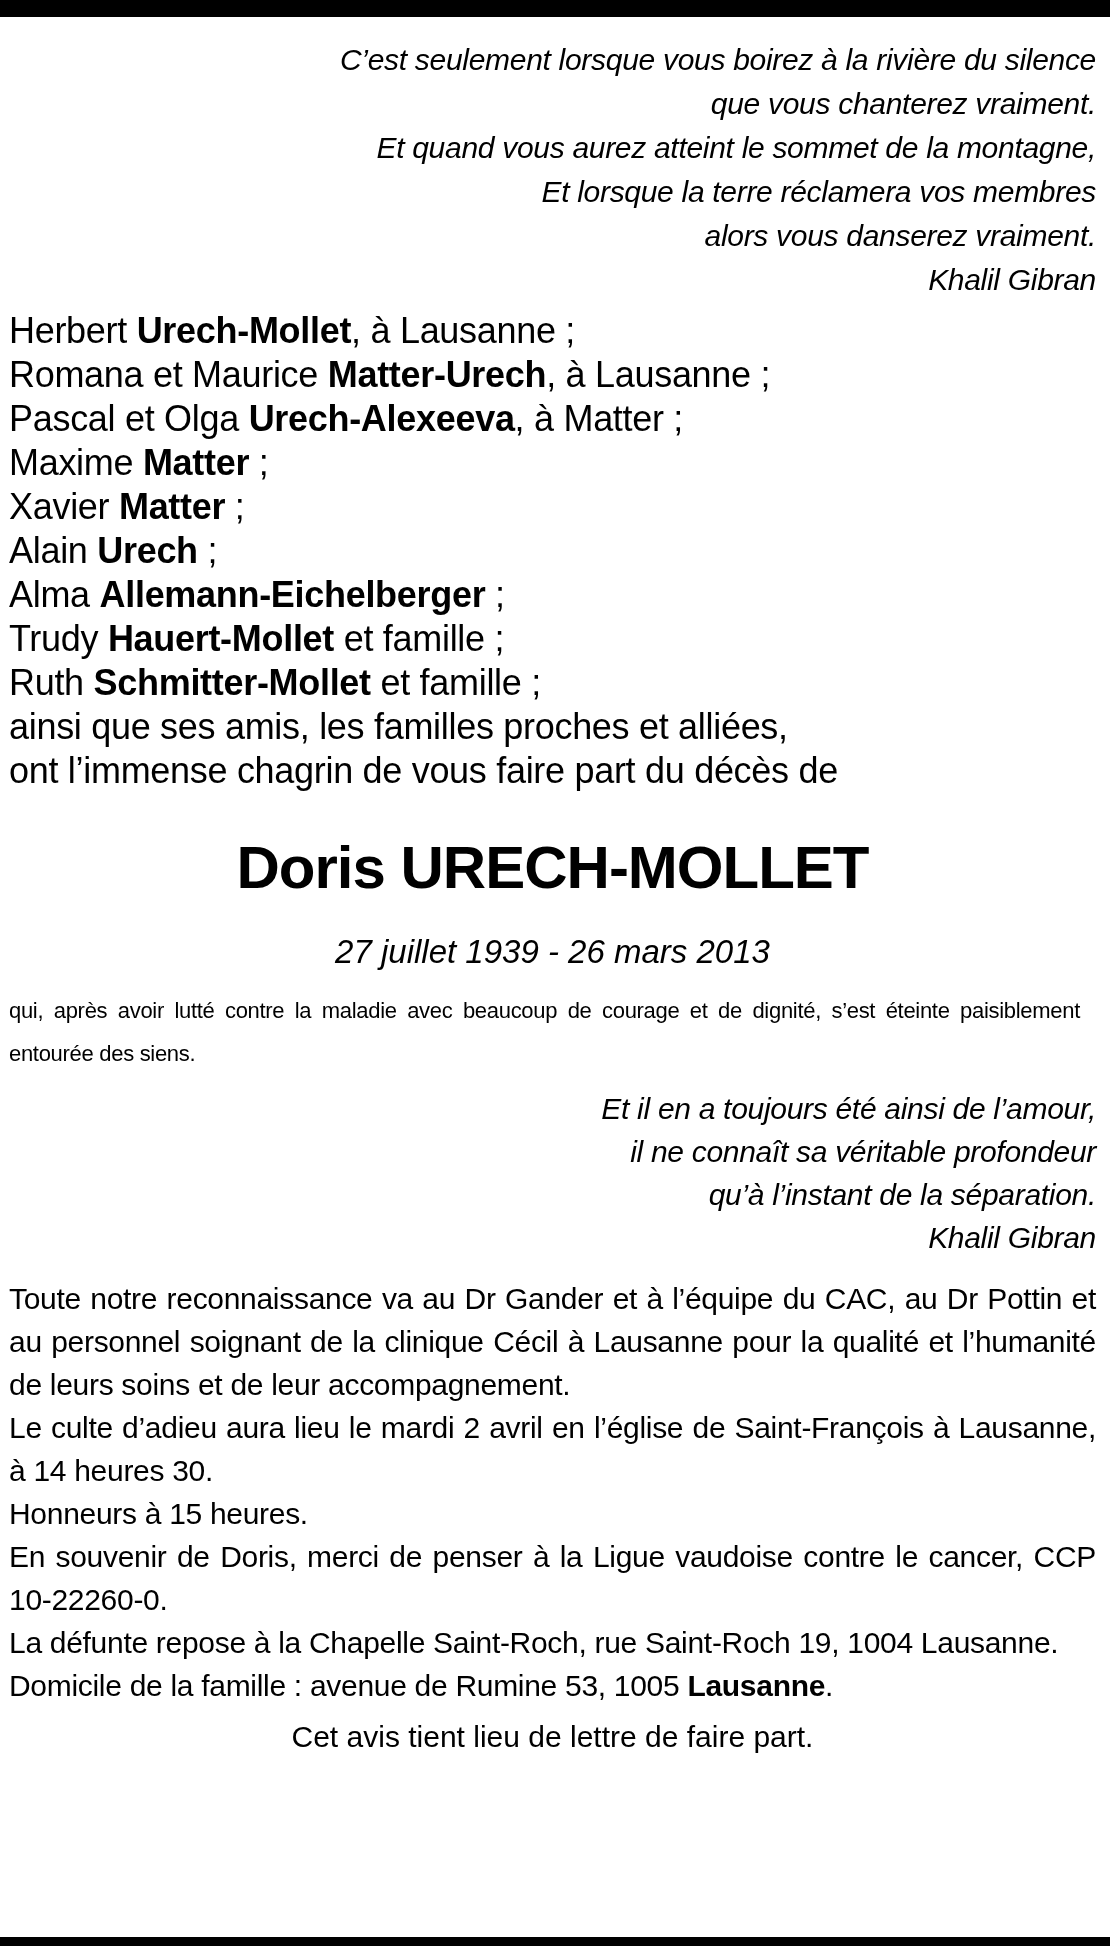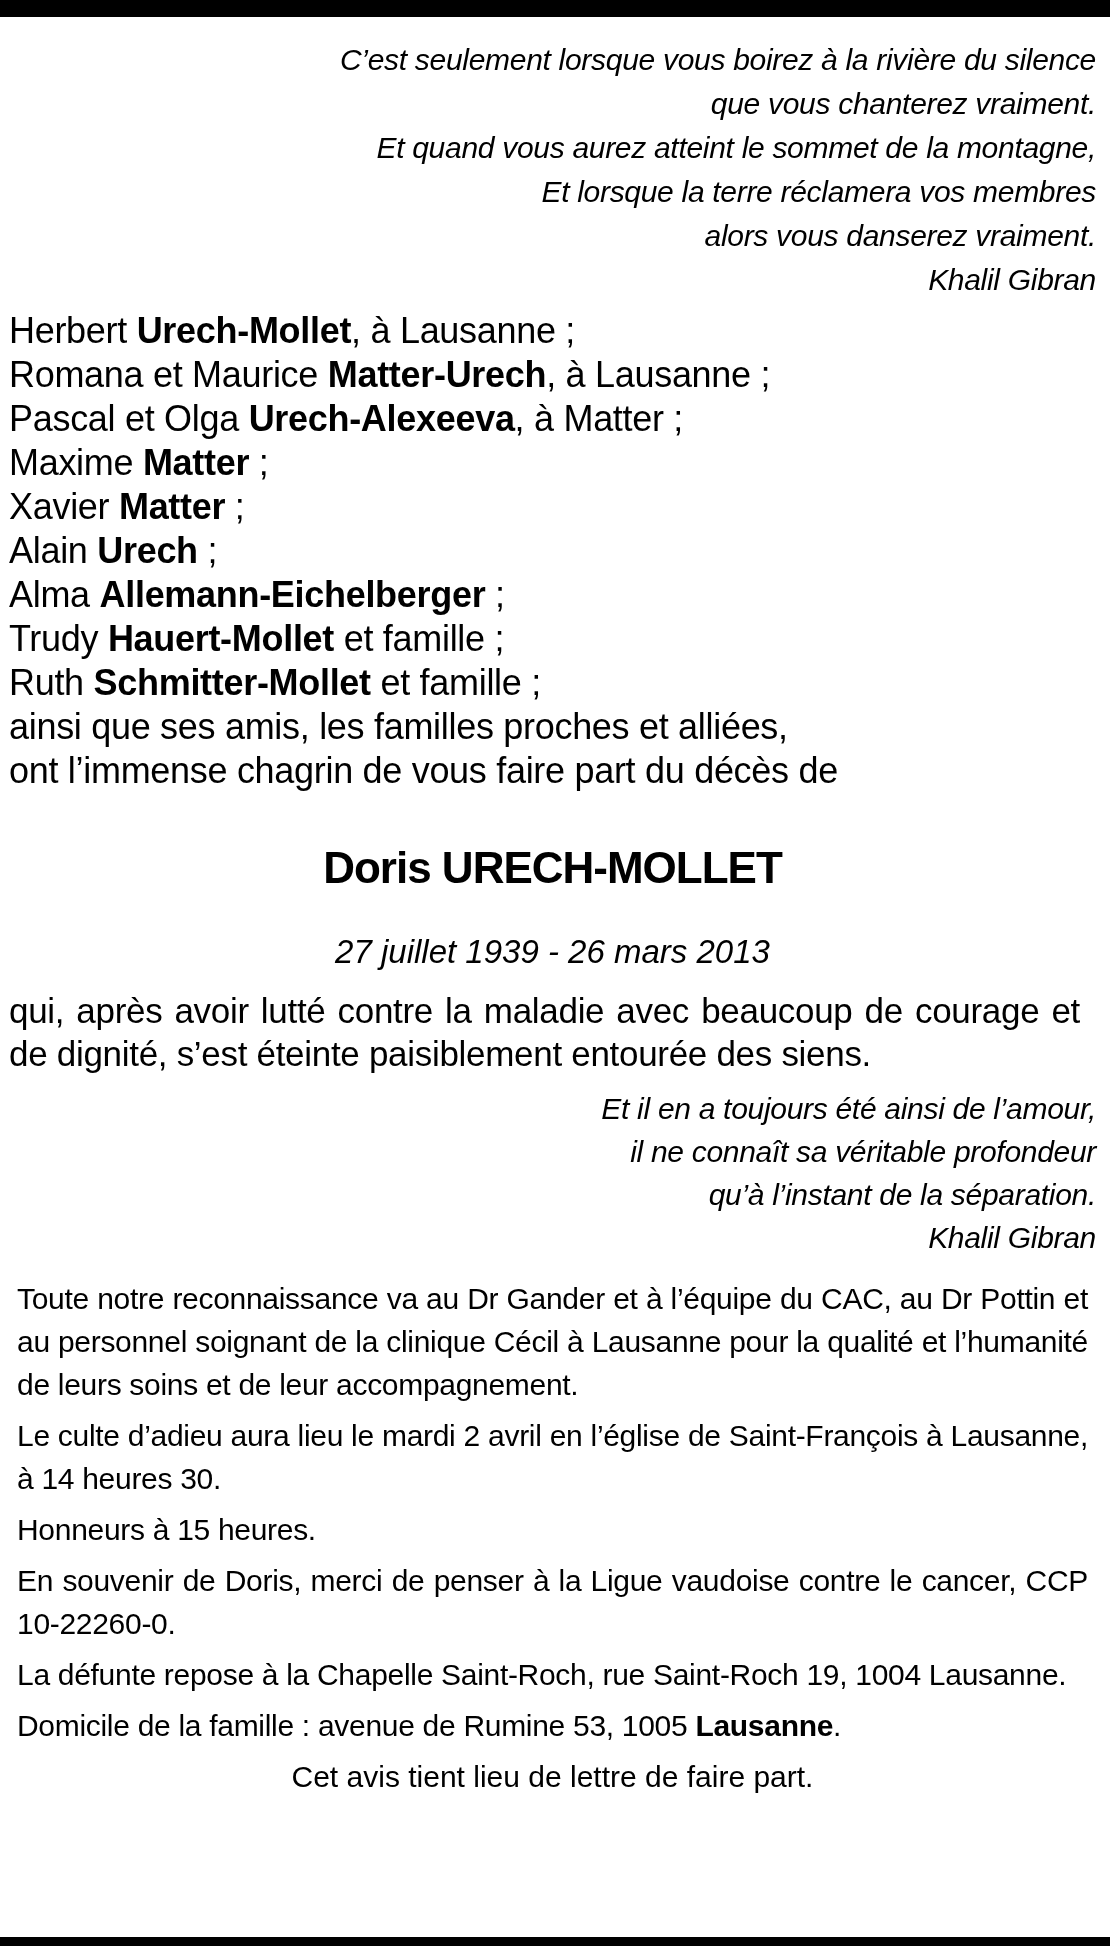--- a/index.html
+++ b/index.html
@@ -31,45 +31,45 @@
     margin-top: 7px;
     font-size: 36px;
     line-height: 44px;
     letter-spacing: -0.3px;
   }
   .family div { white-space: pre-wrap; }
 
   .name {
     margin: 30px 0 0 0;
     text-align: center;
-    font-size: 44px;
+    font-size: 60px;
     line-height: 90px;
     font-weight: bold;
     letter-spacing: -1px;
   }
   .dates {
     margin-top: 18px;
     text-align: center;
     font-style: italic;
     font-size: 33px;
     line-height: 42px;
   }
   .intro {
     margin: 16px 16px 0 0;
-    font-size: 35px;
+    font-size: 22px;
     line-height: 43px;
     letter-spacing: -0.3px;
   }
   .body-block {
     margin-top: 18px;
     font-size: 30px;
     line-height: 43px;
     letter-spacing: -0.3px;
   }
-  .body-block p { margin: 8px; }
+  .body-block p { margin: 0; }
   .just { text-align: justify; }
   .footer-note {
     margin-top: 8px;
     text-align: center;
     font-size: 30px;
     line-height: 43px;
   }
   b { font-weight: bold; }
 </style>
 </head>

